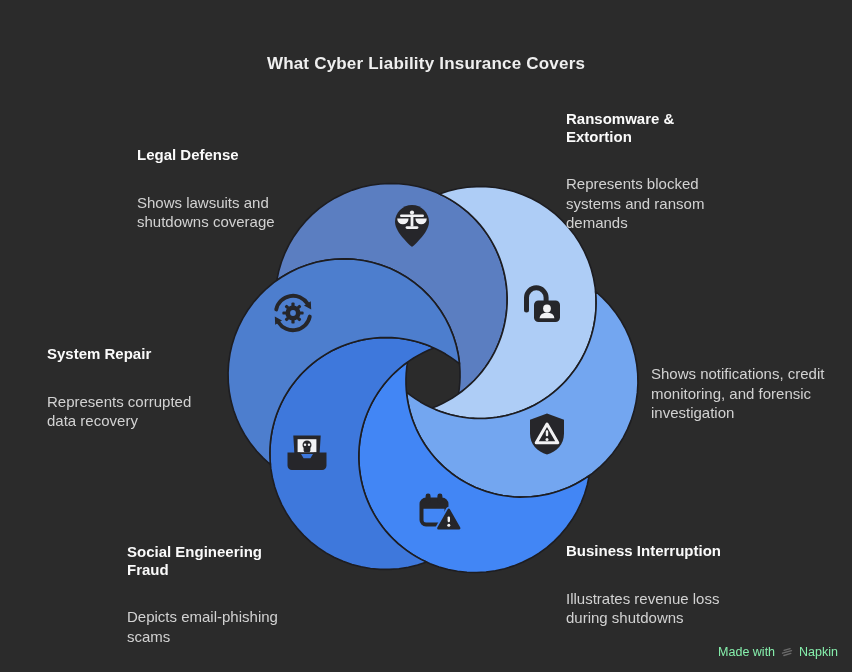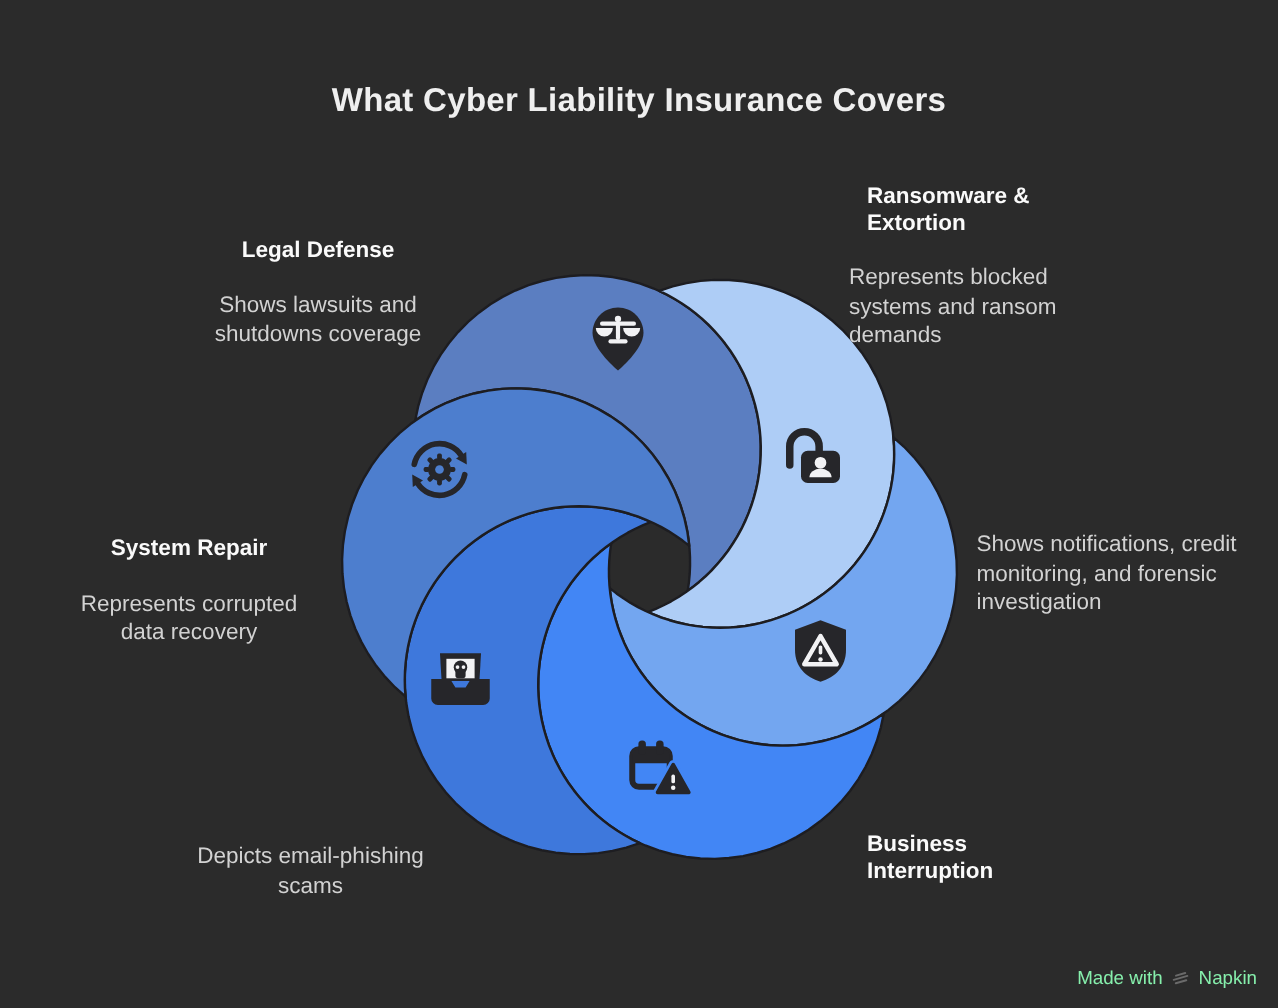--- a/index.html
+++ b/index.html
@@ -1,23 +1,23 @@
 <!DOCTYPE html>
 <html><head>
 <meta charset="utf-8">
 <style>
   html,body{margin:0;padding:0}
   body{width:852px;height:672px;background:#2b2b2b;position:relative;overflow:hidden;
        font-family:"Liberation Sans","DejaVu Sans",sans-serif;}
   .title{position:absolute;top:54px;left:0;width:100%;text-align:center;
-         color:#efefef;font-size:22px;font-weight:700;letter-spacing:.2px}
+         color:#efefef;font-size:17px;font-weight:700;letter-spacing:.2px}
   .block{position:absolute}
-  .block h3{margin:12px;font-size:15px;font-weight:700;color:#fafafa;line-height:1.18}
-  .block p{margin:18px 0 0;font-size:15px;color:#d2d2d2;line-height:1.3}
-  .ralign{text-align:center}
+  .block h3{margin:0;font-size:15px;font-weight:700;color:#fafafa;line-height:1.18}
+  .block p{margin:29px 0 0;font-size:15px;color:#d2d2d2;line-height:1.3}
+  .ralign{text-align:left}
   .blk-legal   {top:146px;right:565px;width:150px}
   .blk-ransom  {top:110px;left:566px;width:158px}
   .blk-breach  {top:335px;left:651px;width:176px}
   .blk-business{top:542px;left:566px;width:176px}
   .blk-social  {top:543px;right:565px;width:160px}
   .blk-system  {top:345px;right:647px;width:158px}
   .pinwheel{position:absolute;left:223px;top:168px}
   #petals path{stroke:#1d1d21;stroke-width:1.6;stroke-linejoin:round}
   .ic-d{fill:#26262a}
   .ic-w{fill:#f2f2f4}
@@ -115,23 +115,25 @@
   <h3>Ransomware &amp; Extortion</h3>
   <p>Represents blocked systems and ransom demands</p>
 </div>
 
 <div class="block blk-breach">
   <p>Shows notifications, credit monitoring, and forensic investigation</p>
 </div>
 
 <div class="block blk-business">
   <h3>Business Interruption</h3>
+  <p>Illustrates revenue loss during shutdowns</p>
 </div>
 
 <div class="block blk-social ralign">
+  <h3>Social Engineering Fraud</h3>
   <p>Depicts email-phishing scams</p>
 </div>
 
 <div class="block blk-system ralign">
   <h3>System Repair</h3>
   <p>Represents corrupted data recovery</p>
 </div>
 
 <div class="credit">
   <span>Made with</span>

